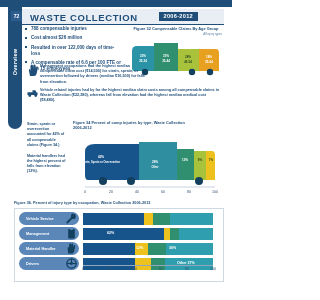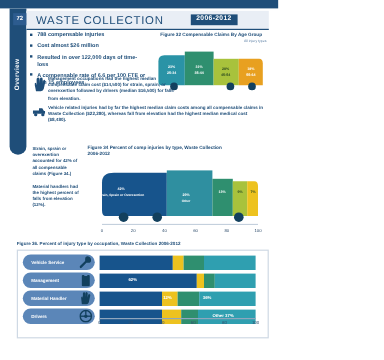--- a/index.html
+++ b/index.html
@@ -31,21 +31,21 @@
     position:absolute;left:22px;top:9px;width:202px;height:15px;
     background:#e9eef5;border-bottom:1.5px solid #1f4e79;
   }
   .page-num{
     position:absolute;left:-11px;top:1.5px;width:11px;height:10px;
     background:#2d5c8f;color:#fff;font-size:5px;font-weight:bold;
     display:flex;align-items:center;justify-content:center;
   }
   .title{
     position:absolute;left:8px;top:3px;
-    font-size:9.5px;font-weight:normal;color:#1f4e79;letter-spacing:.6px;text-align:right;
+    font-size:9.5px;font-weight:bold;color:#1f4e79;letter-spacing:.6px;text-align:right;
   }
   .daterange{
     position:absolute;right:26px;top:2.5px;
     background:#1f4e79;color:#fff;font-size:5.6px;font-weight:bold;
     padding:1.6px 5px;letter-spacing:.3px;
   }
 
   
   .bullets{position:absolute;left:25px;top:26px;width:96px;}
   .bullet{

